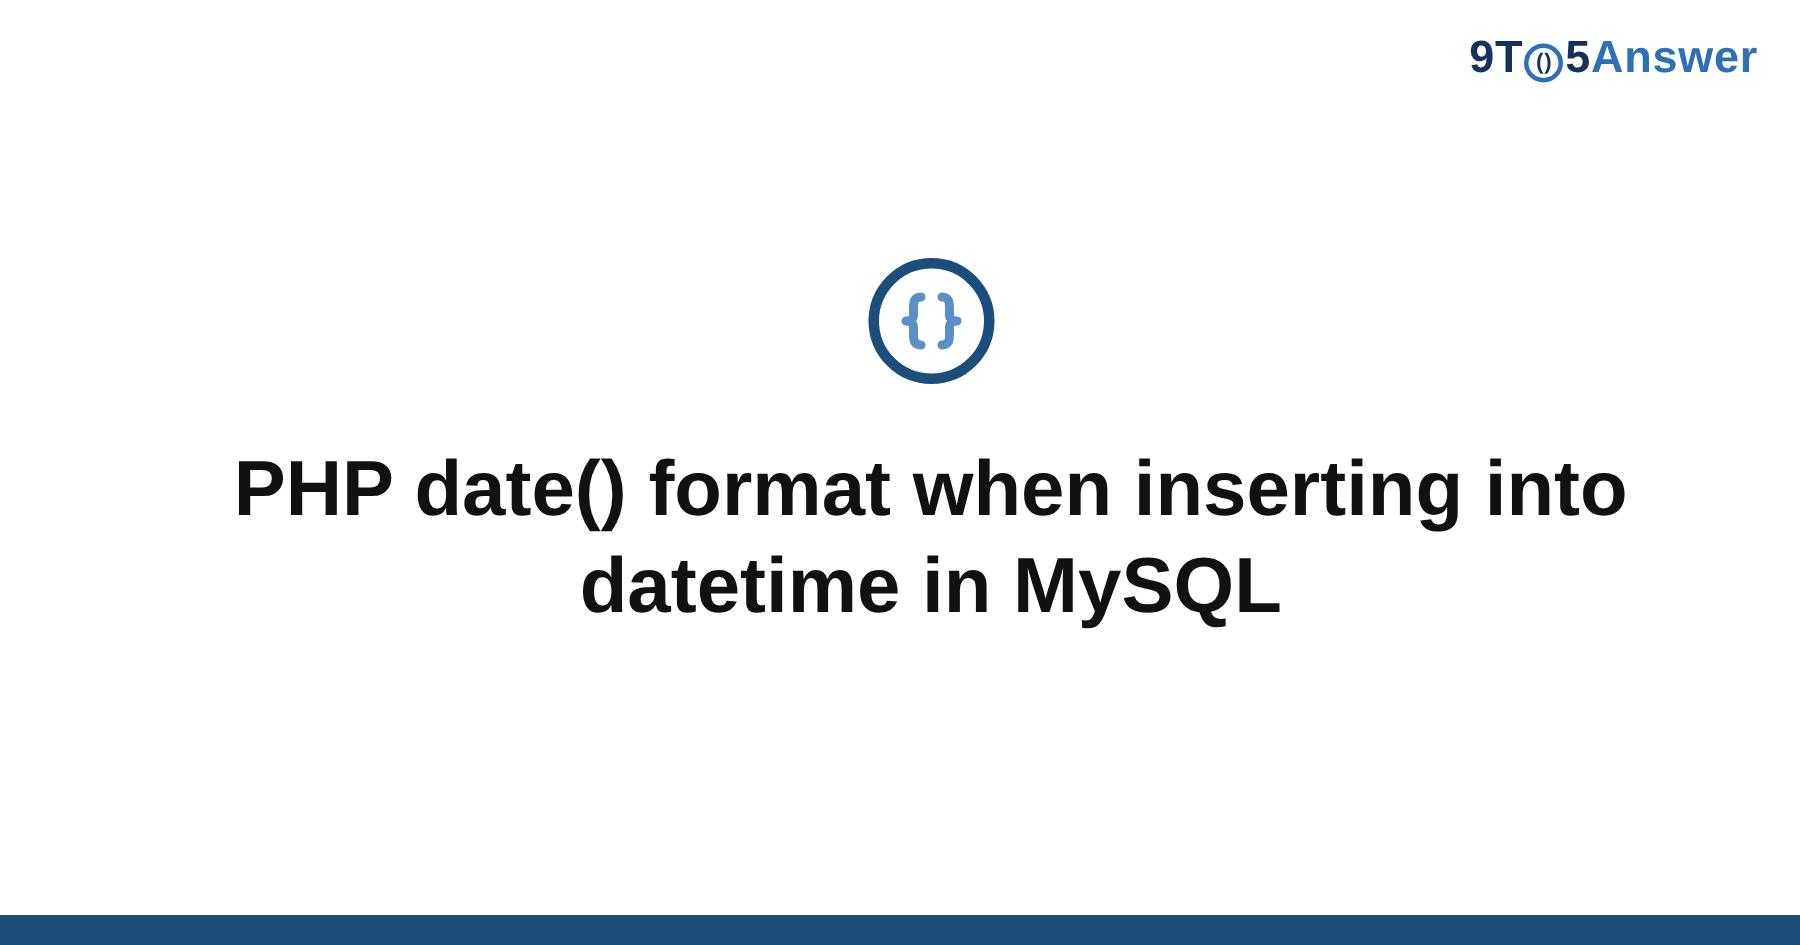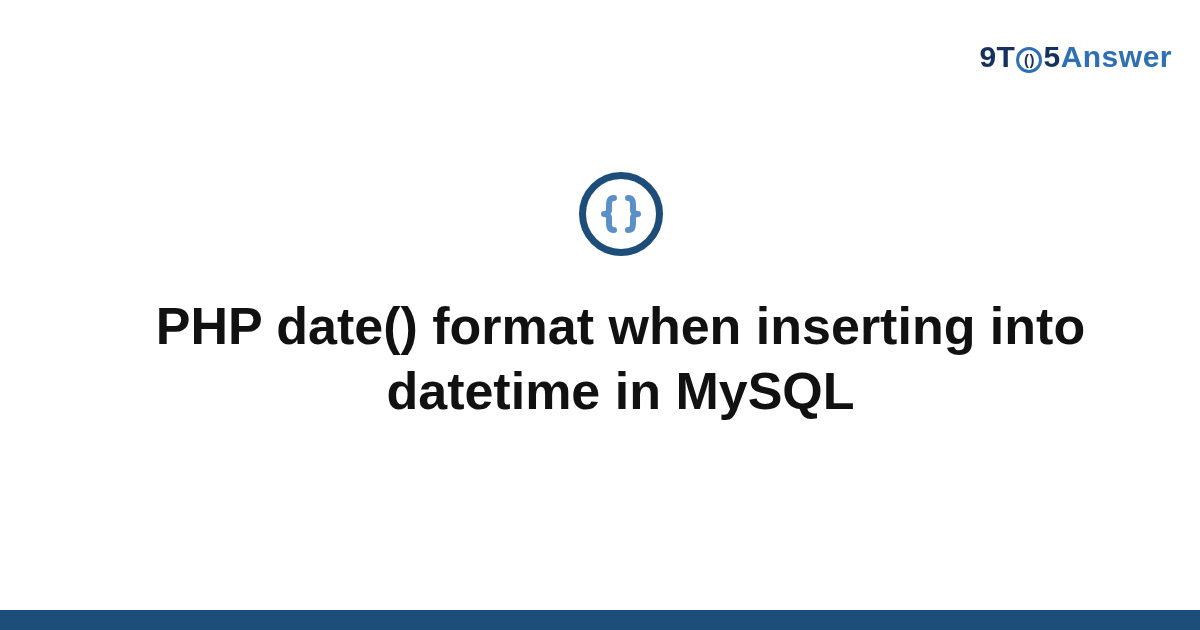--- a/index.html
+++ b/index.html
@@ -6,21 +6,21 @@
   html, body { width: 1200px; height: 630px; overflow: hidden; }
   body {
     font-family: -apple-system, BlinkMacSystemFont, "Segoe UI", Helvetica, Arial, sans-serif;
     background: #ffffff;
     position: relative;
   }
 
   
   .logo {
     position: absolute;
-    top: 40px;
+    top: 22px;
     right: 28px;
     font-size: 30px;
     font-weight: 600;
     letter-spacing: 0.5px;
     user-select: none;
   }
   .logo .dark  { color: #16325c; }
   .logo .blue  { color: #2f6fb3; }
   .logo .clock {
     display: inline-flex;

